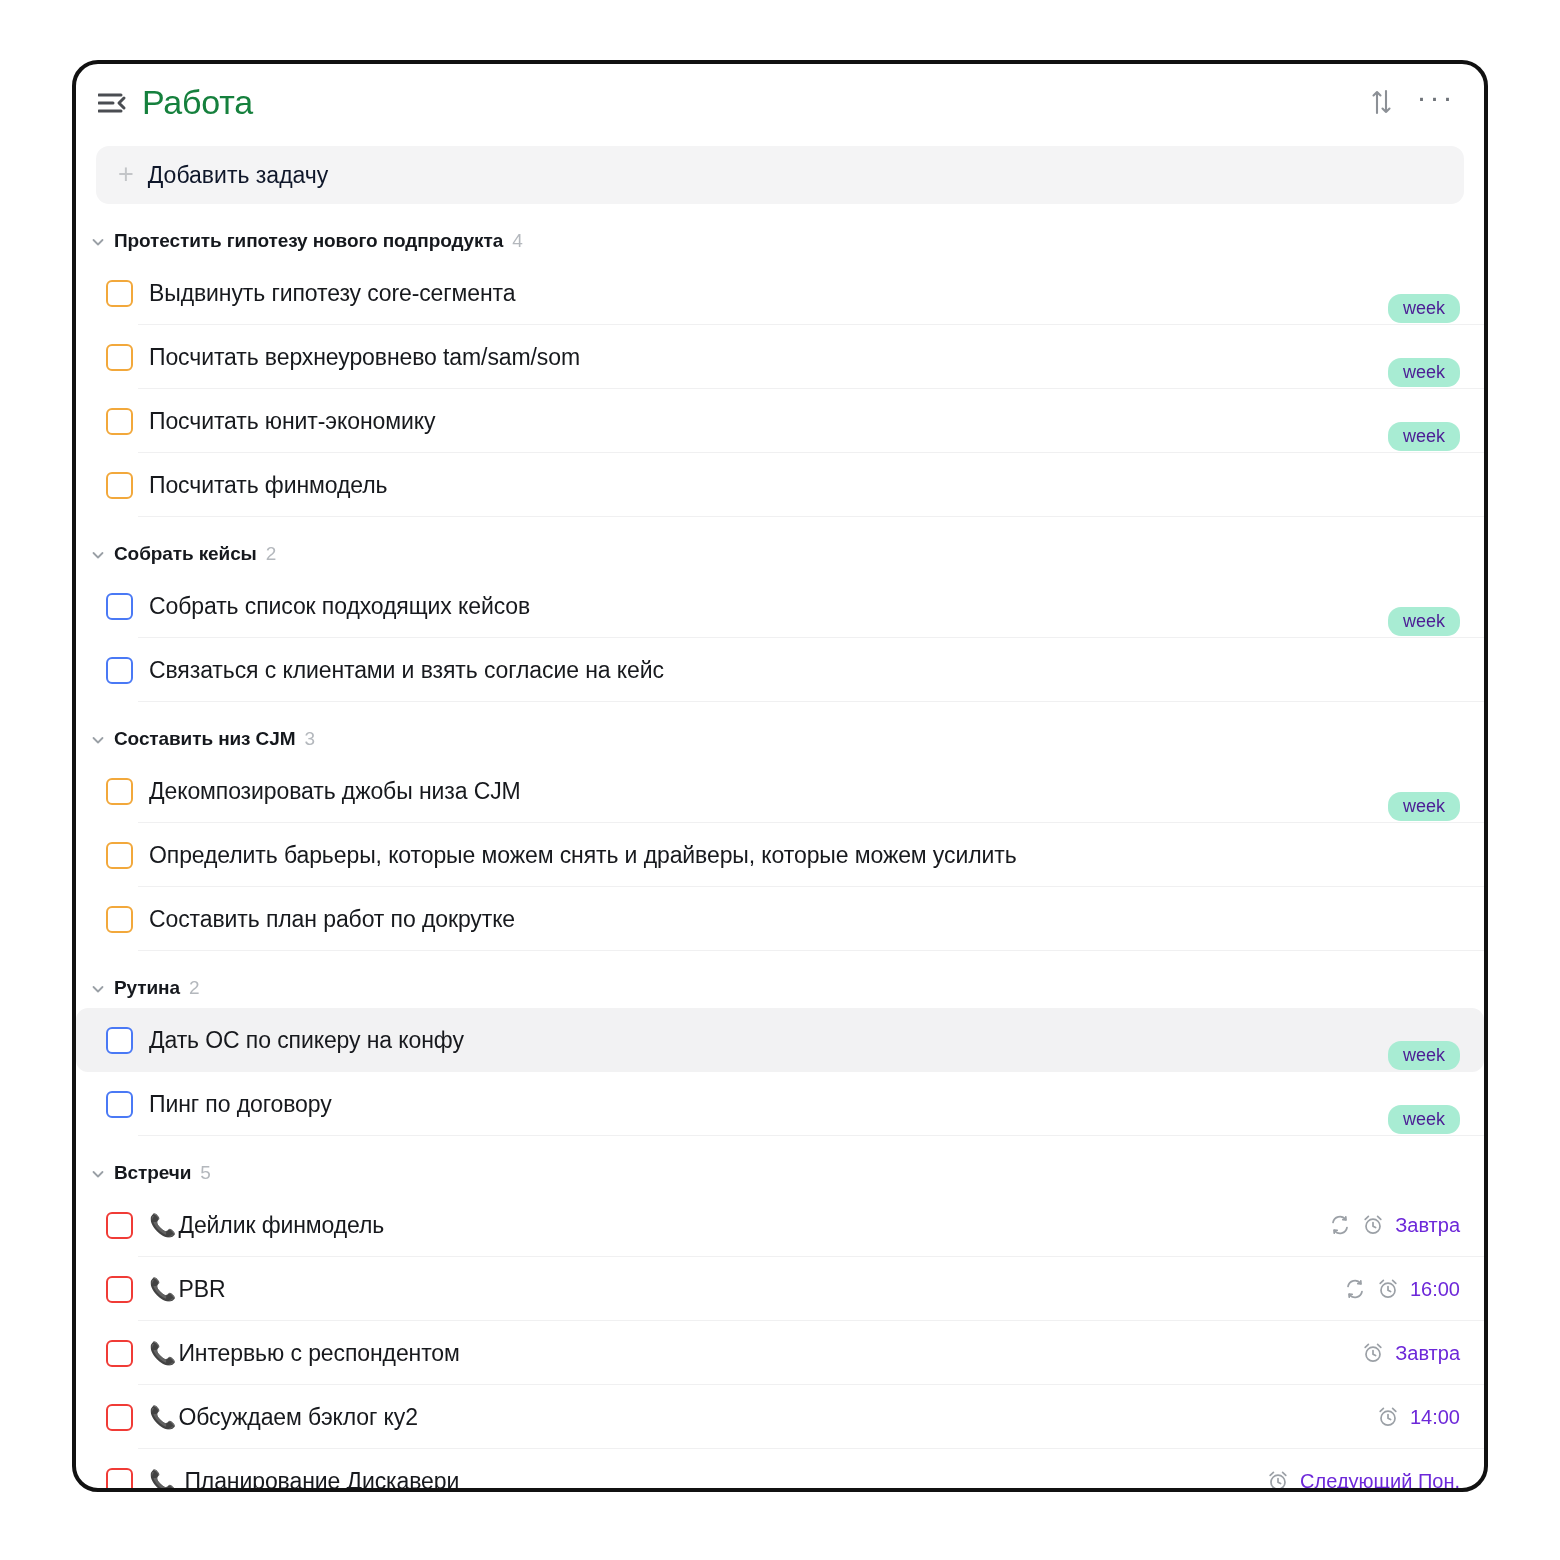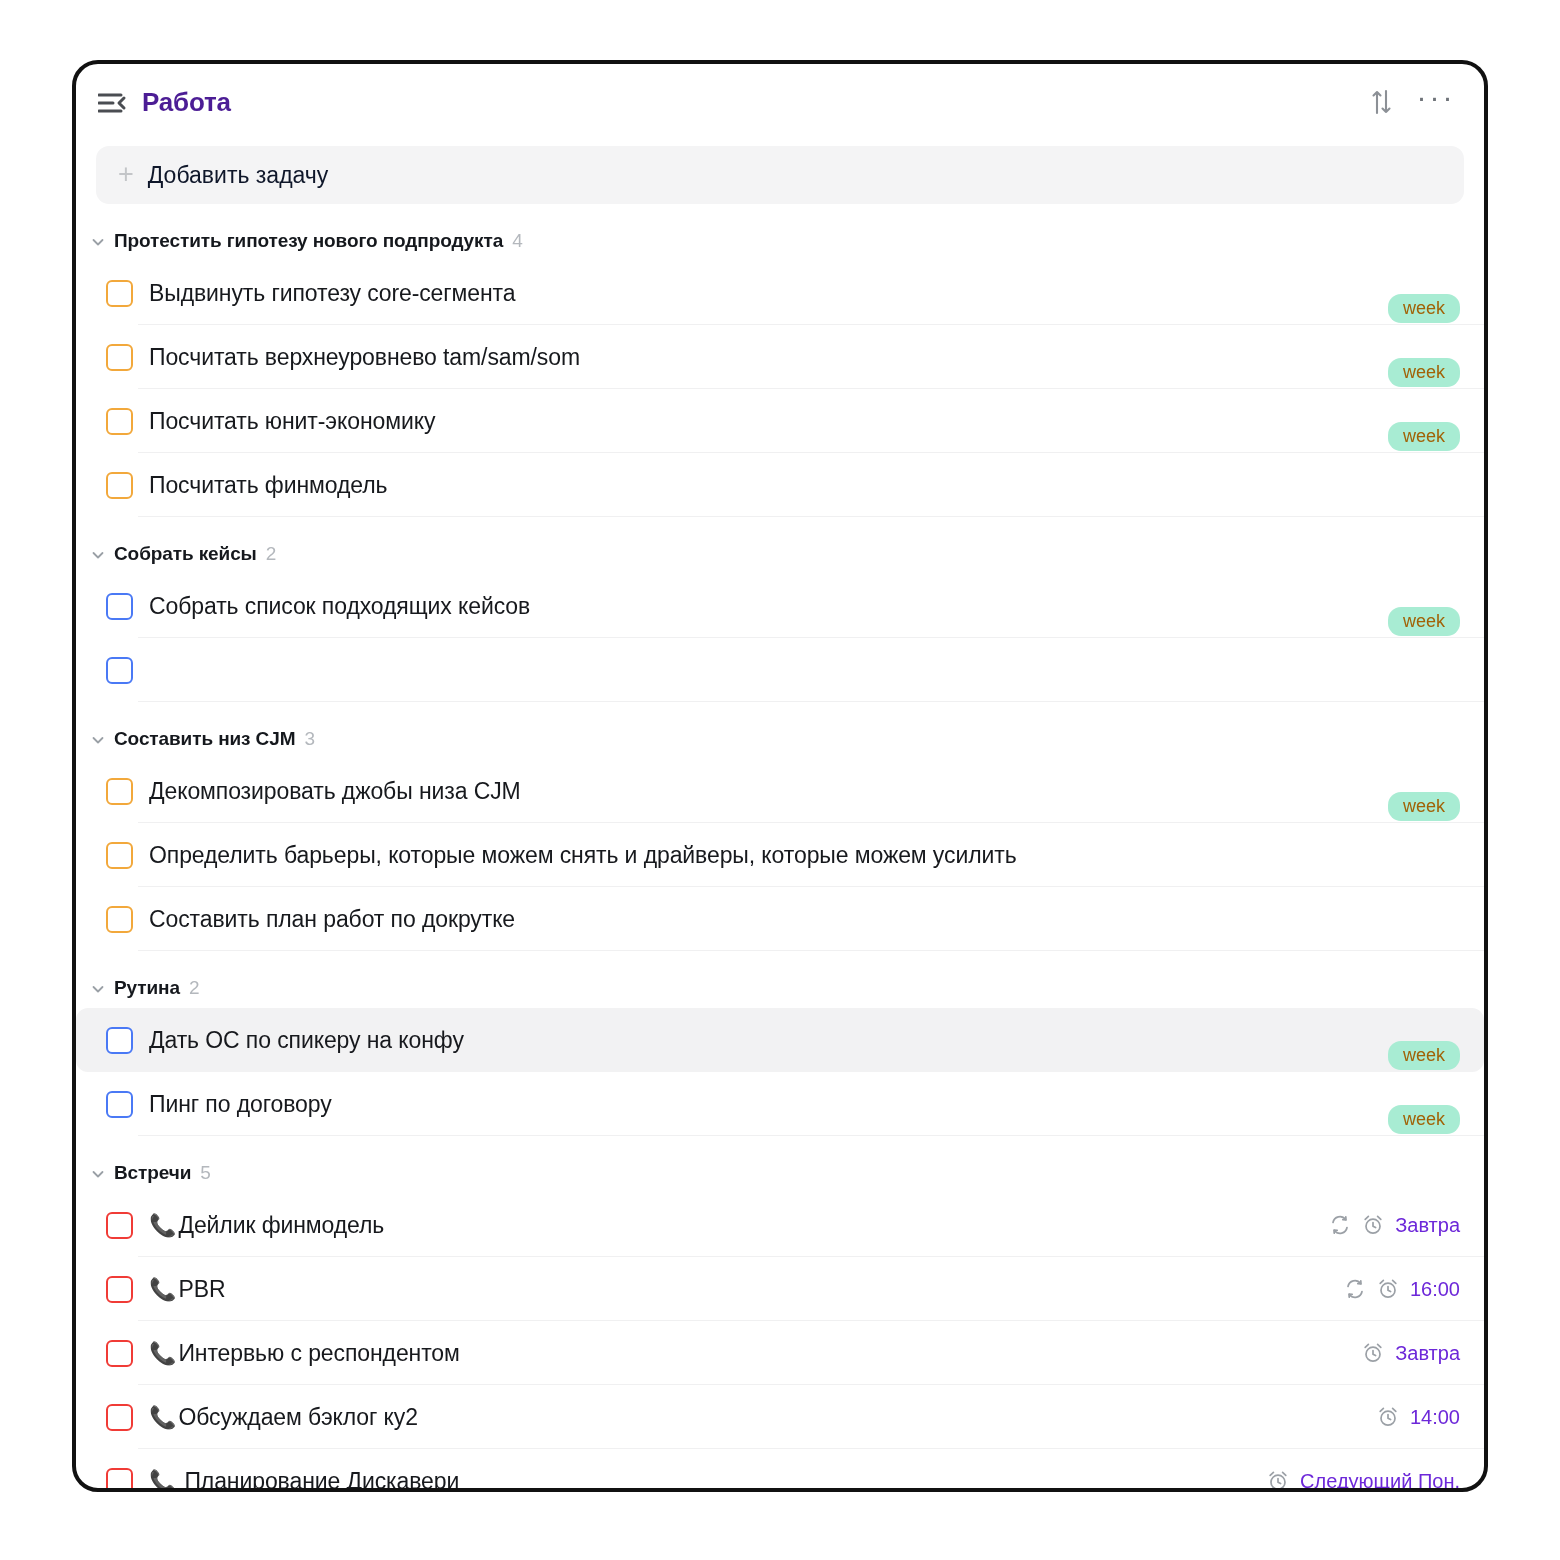--- a/index.html
+++ b/index.html
@@ -36,23 +36,23 @@
   }
   .list-icon {
     width: 30px;
     height: 26px;
     margin-right: 14px;
     flex: 0 0 auto;
     position: relative;
     top: 1px;
   }
   .title {
-    font-size: 26px;
-    font-weight: 700;
-    color: #4c1d95;
+    font-size: 34px;
+    font-weight: 400;
+    color: #15803d;
     letter-spacing: -0.2px;
     line-height: 1;
   }
   .header-spacer { flex: 1 1 auto; }
   .hdr-btn {
     width: 40px;
     height: 40px;
     display: flex;
     align-items: center;
     justify-content: center;
@@ -177,21 +177,21 @@
   }
   .task-right {
     margin-left: auto;
     display: flex;
     align-items: center;
     gap: 11px;
     flex: 0 0 auto;
   }
   .badge {
     background: #a8ecd3;
-    color: #a16207;
+    color: #4c1d95;
     font-size: 18px;
     border-radius: 13px;
     padding: 5px 15px 6px 15px;
     line-height: 1;
     margin-top: 30px;
   }
   .meta-icon {
     width: 22px;
     height: 22px;
     color: #9ba0a6;
@@ -281,20 +281,21 @@
       <div class="task">
         <span class="cbox blue"></span>
         <span class="task-text">Собрать список подходящих кейсов</span>
         <span class="task-right">
           <span class="badge">week</span>
         </span>
         <span class="sep"></span>
       </div>
       <div class="task">
         <span class="cbox blue"></span>
+        <span class="task-text">Связаться с клиентами и взять согласие на кейс</span>
         <span class="task-right"></span>
         <span class="sep"></span>
       </div>
       <div class="group-header">
         <span class="chev"><svg viewBox="0 0 16 16" width="16" height="16">
             <path d="M3.5 6 L8 10.5 L12.5 6" fill="none" stroke="currentColor" stroke-width="1.8" stroke-linecap="round" stroke-linejoin="round"></path>
           </svg></span>
         <span class="group-title">Составить низ CJM</span>
         <span class="group-count">3</span>
       </div>

